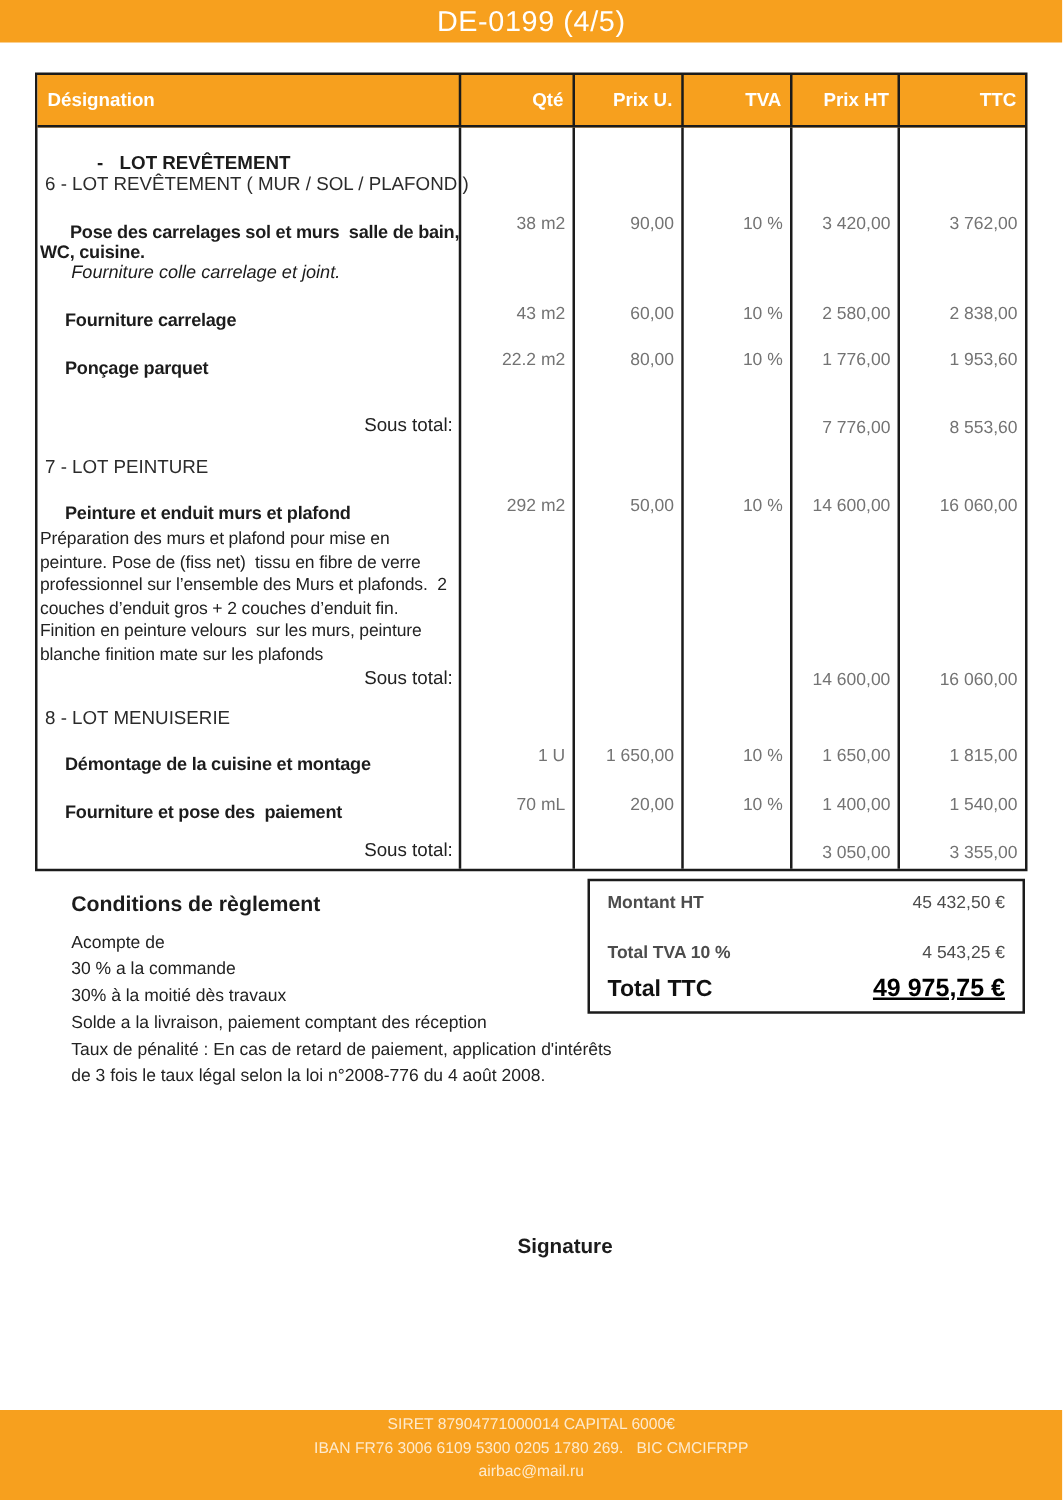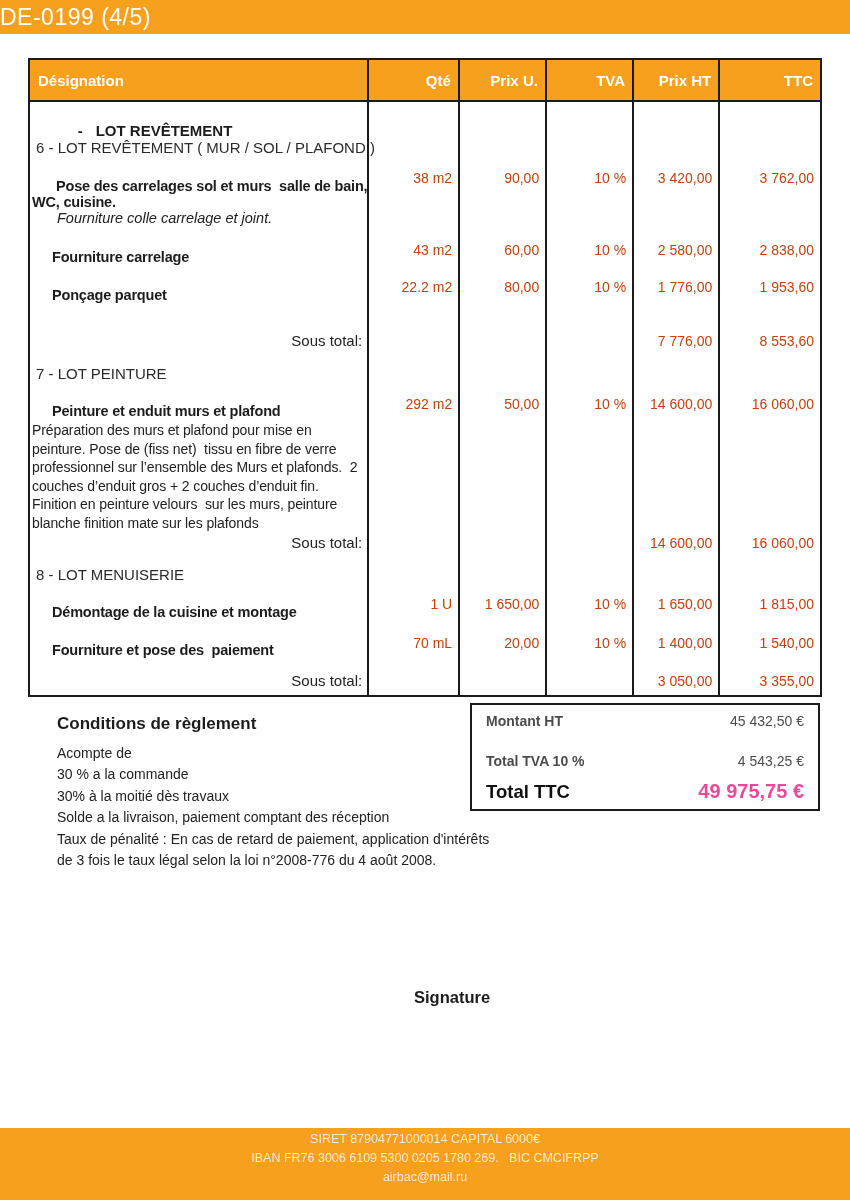--- a/index.html
+++ b/index.html
@@ -6,21 +6,21 @@
   * { margin: 0; padding: 0; box-sizing: border-box; }
   html, body { background: #fff; }
   .page {
     position: relative; width: 850px; height: 1200px; background: #fff;
     font-family: "Liberation Sans", sans-serif; color: var(--ink); overflow: hidden;
   }
 
   
   .banner {
     position: absolute; top: 0; left: 0; width: 850px; height: 34px;
-    background: var(--accent); color: #fff; 
+    background: var(--accent); color: #fff; text-align: center;
     font-size: 23px; line-height: 34px; letter-spacing: 0.5px;
   }
 
   
   .quote-table {
     position: absolute; left: 28px; top: 58px; width: 794px; height: 639px;
     border: 2px solid #1b1b1b;
   }
   .thead { display: flex; height: 42px; background: var(--accent); border-bottom: 2px solid #1b1b1b; }
   .th {
@@ -30,21 +30,21 @@
   }
   .th.first { border-left: none; justify-content: flex-start; padding-left: 8px; }
   .w-des { width: 345px; } .w-qty { width: 93px; } .w-pu { width: 89px; }
   .w-tva { width: 89px; } .w-ht { width: 88px; } .w-ttc { width: 104px; }
 
   .tbody { display: flex; height: 593px; }
   .col { position: relative; border-left: 2px solid #1b1b1b; height: 100%; }
   .col.first { border-left: none; }
 
   .val {
-    position: absolute; right: 6px; font-size: 14px; color: #c2410c;
+    position: absolute; right: 6px; font-size: 14px; color: #737373;
     line-height: 16px; white-space: pre;
   }
   .lot-line { position: absolute; left: 6px; font-weight: 700; font-size: 15px; line-height: 16px; white-space: pre; }
   .lot-name { margin-left: 13px; }
   .section-heading { position: absolute; left: 6px; font-size: 15px; line-height: 16px; color: #2b2b2b; white-space: pre; }
   .item-title {
     position: absolute; left: 22px; font-weight: 700; font-size: 14.5px;
     letter-spacing: -0.2px; line-height: 16px; white-space: pre-wrap;
   }
   .item-title.wrap { left: 2px; width: 340px; text-indent: 24px; }
@@ -65,21 +65,21 @@
     position: absolute; left: 470px; top: 703px; width: 350px; height: 108px;
     border: 2px solid #1b1b1b; background: #fff;
   }
   .totals-row { position: absolute; left: 0; right: 0; display: flex; justify-content: space-between; padding: 0 14px; }
   .totals-row.ht  { top: 8px; }
   .totals-row.tva { top: 48px; }
   .totals-row.ttc { top: 75px; align-items: baseline; }
   .t-label { font-size: 14px; font-weight: 700; color: var(--gray); }
   .t-value { font-size: 14px; color: var(--gray); }
   .ttc .t-label { font-size: 18.5px; font-weight: 700; color: #111; }
-  .ttc .t-value { font-size: 20px; font-weight: 700; color: #ec4899; }
+  .ttc .t-value { font-size: 20px; font-weight: 700; color: #000000; text-decoration: underline; }
 
   
   .note { position: absolute; left: 57px; top: 916px; width: 650px; }
   .note-title { font-size: 16px; font-weight: 700; margin-bottom: 13px; }
   .note-line { font-size: 13.5px; letter-spacing: -0.1px; line-height: 21.5px; color: #222; white-space: pre; }
   .signature { position: absolute; left: 414px; top: 988px; font-size: 16.5px; font-weight: 700; }
 
   
   .footer {
     position: absolute; left: 0; top: 1128px; width: 850px; height: 72px;

